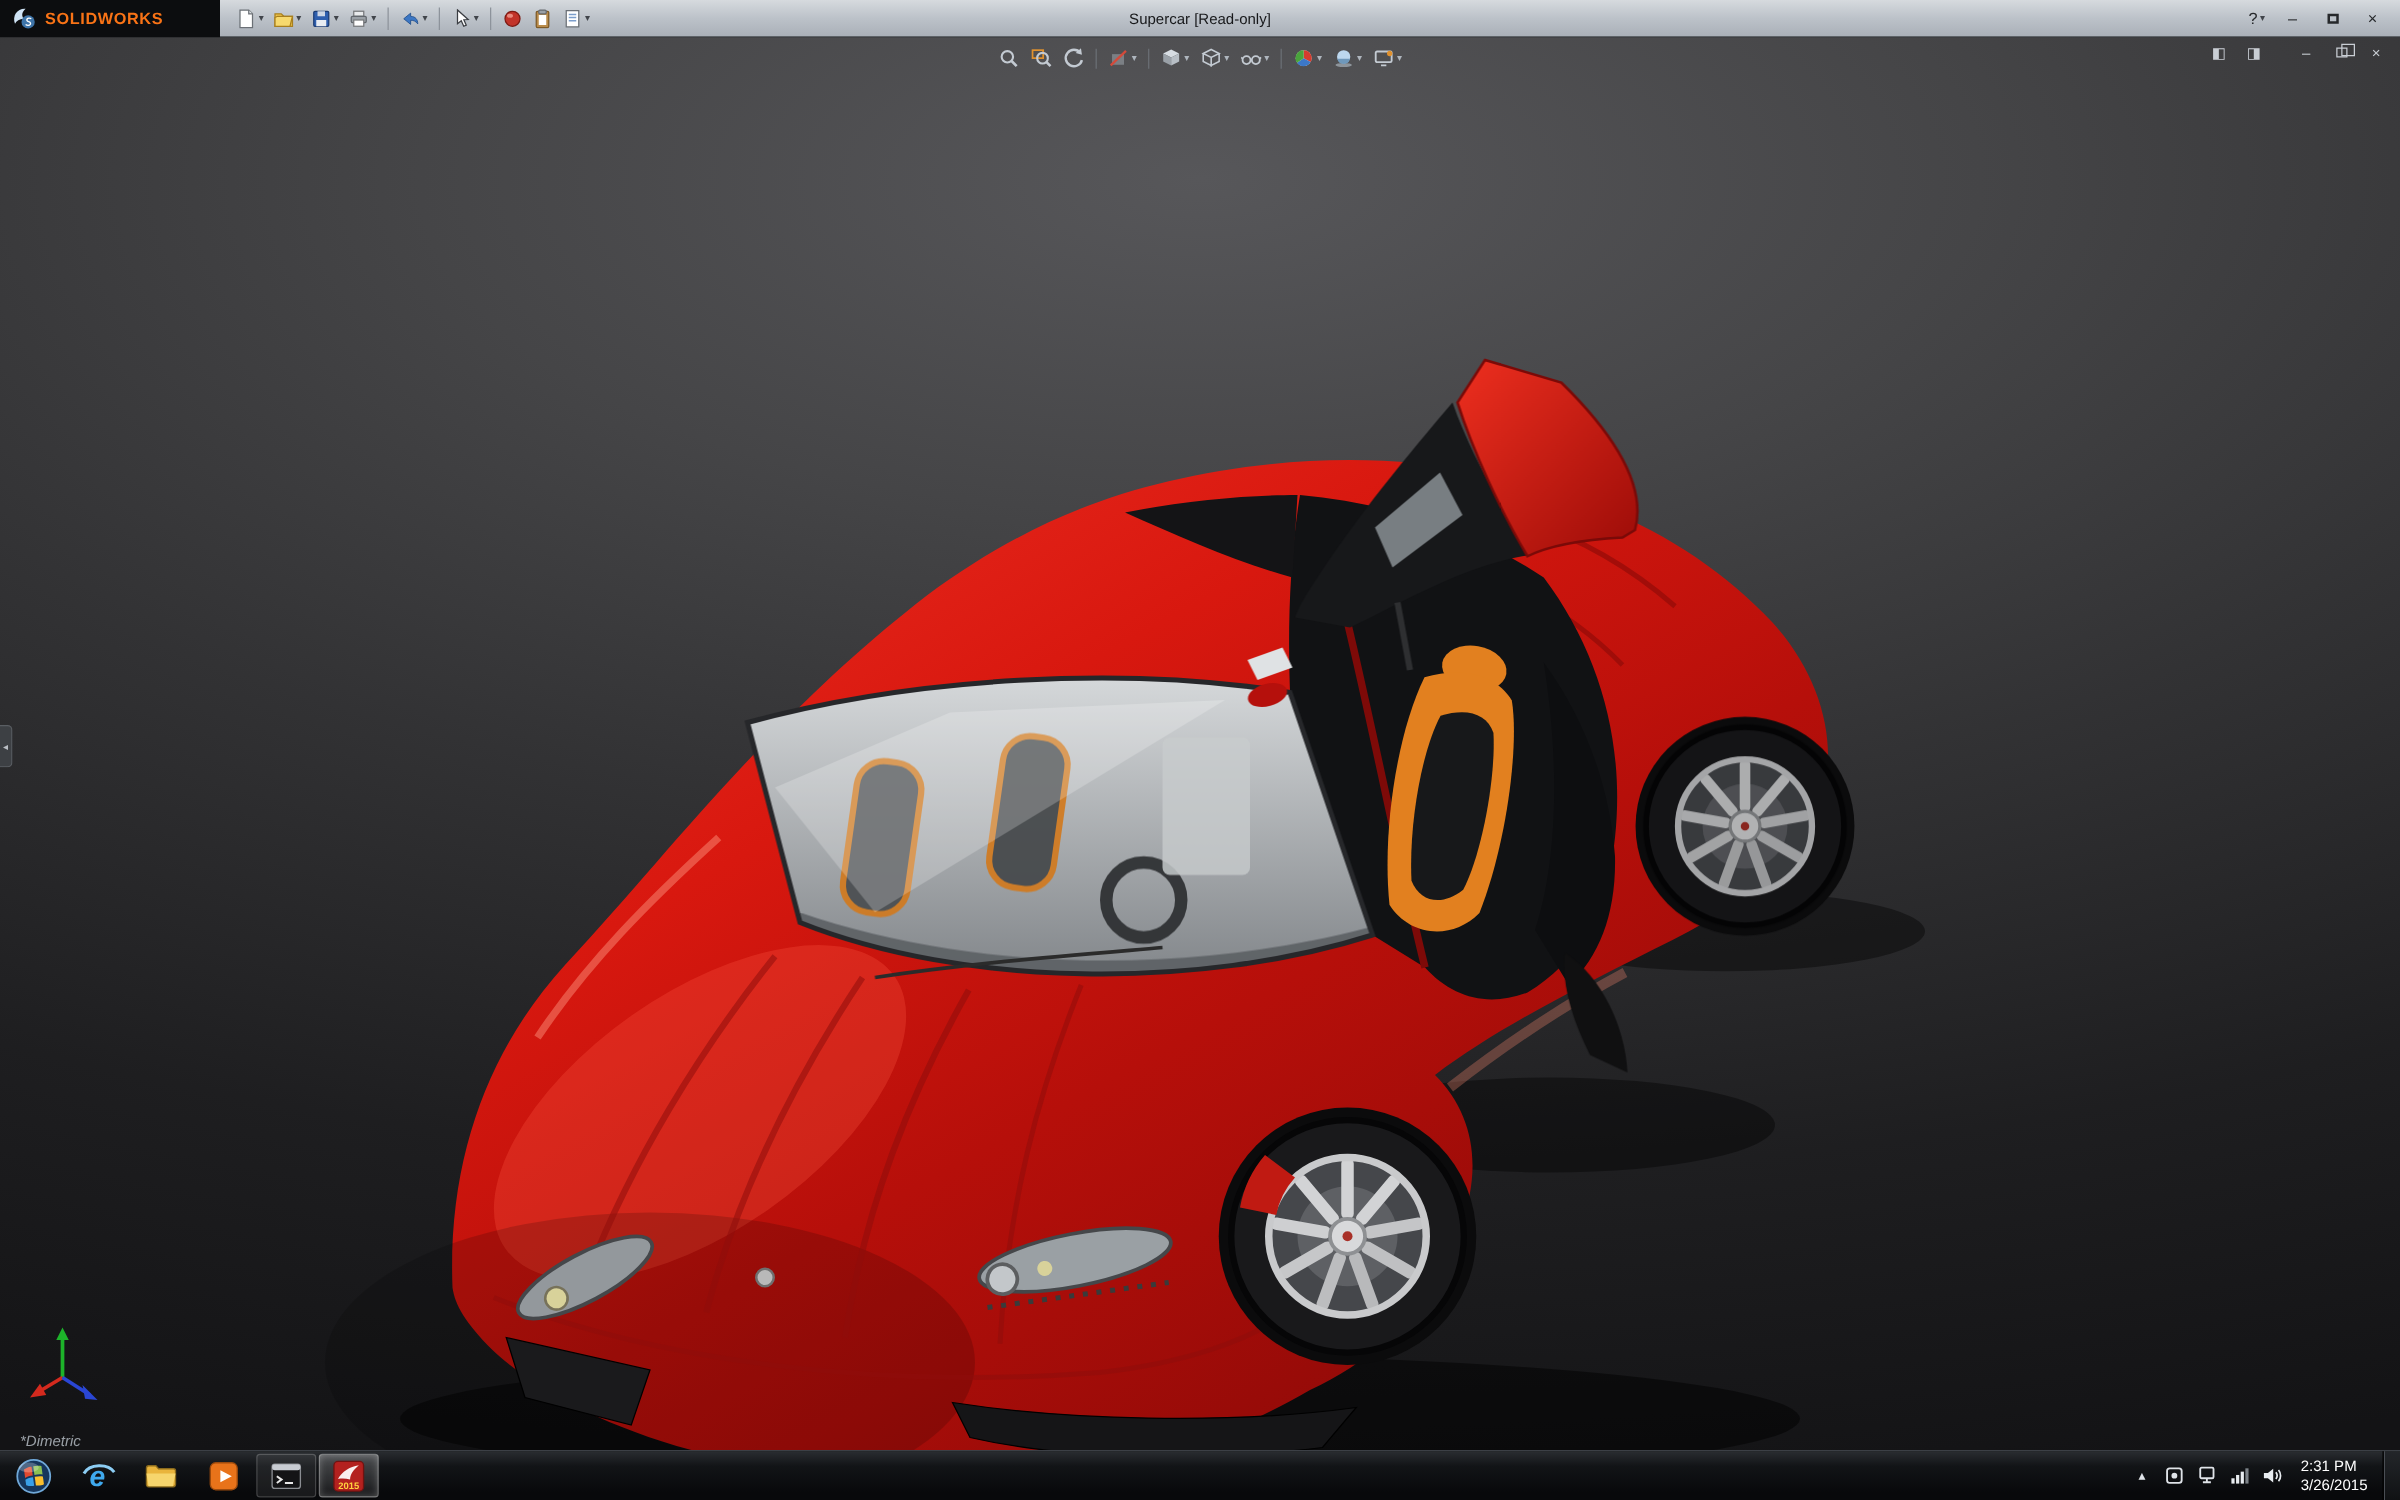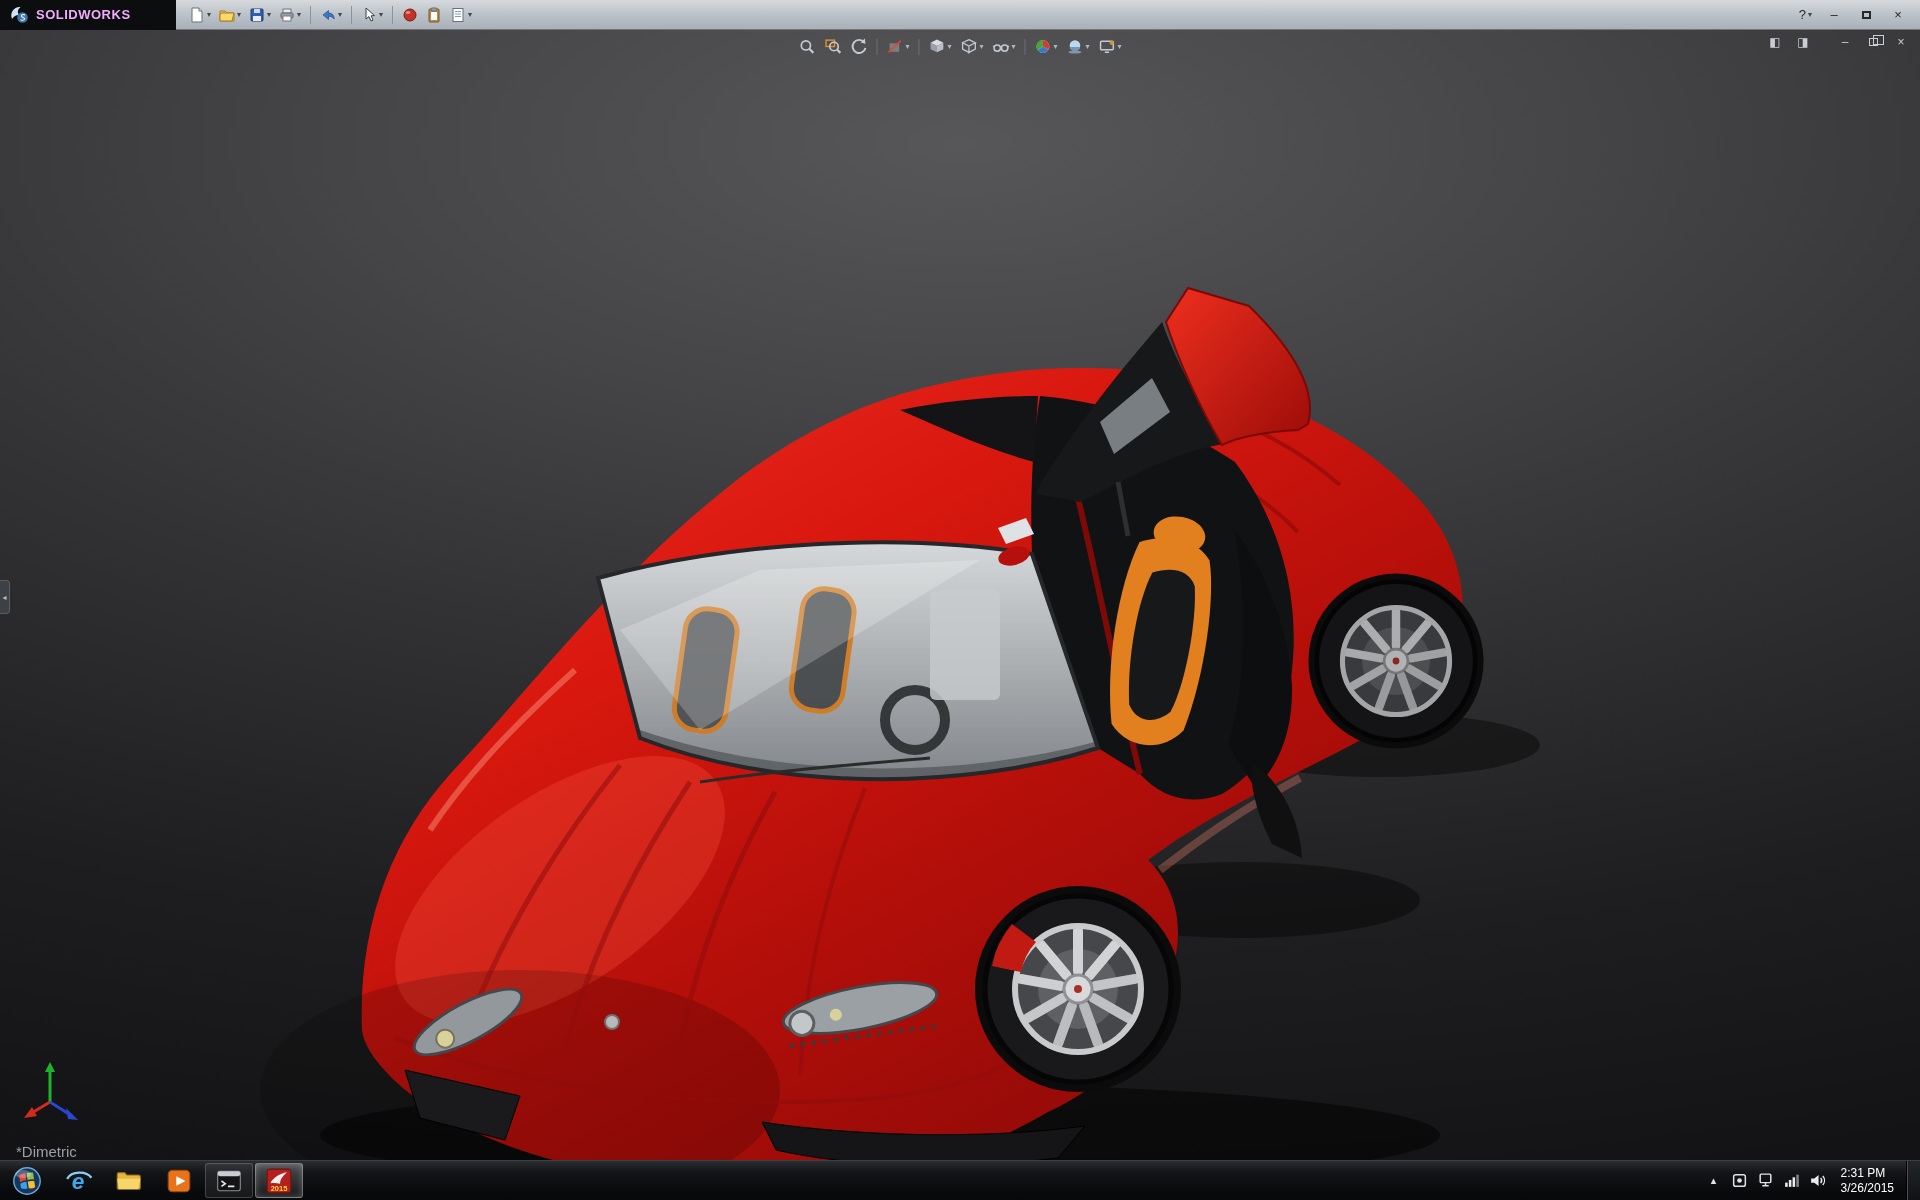--- a/index.html
+++ b/index.html
@@ -5,21 +5,21 @@
   html,body{margin:0;padding:0;width:1920px;height:1200px;overflow:hidden;
     font-family:"Liberation Sans","DejaVu Sans",sans-serif;background:#000;}
   *{box-sizing:border-box;}
 
   
   .titlebar{position:absolute;top:0;left:0;width:1920px;height:30px;
     background:linear-gradient(#d6dade,#bcc2c9 50%,#aab0b8);
     display:flex;align-items:center;border-bottom:1px solid #70757c;}
   .logo-block{height:30px;width:176px;background:#0c0d0f;display:flex;align-items:center;
     gap:6px;padding:0 10px 0 8px;flex:0 0 auto;}
-  .logo-text{color:#f0abfc;font-weight:bold;font-size:13px;letter-spacing:.5px;}
+  .logo-text{color:#f97316;font-weight:bold;font-size:13px;letter-spacing:.5px;}
   .tb-tools{display:flex;align-items:center;gap:2px;padding-left:10px;flex:0 0 auto;}
   .tb-btn{display:flex;align-items:center;gap:2px;height:24px;padding:2px 3px;border-radius:2px;}
   .dd{font-size:8px;color:#41454b;line-height:1;}
   .tb-sep{width:1px;height:18px;background:#8d939b;margin:0 4px;}
   .tb-title{position:absolute;left:0;right:0;text-align:center;font-size:12px;color:#17181a;pointer-events:none;}
   .tb-right{margin-left:auto;display:flex;align-items:center;gap:4px;padding-right:8px;z-index:2;}
   .win-btn{width:28px;height:20px;display:flex;align-items:center;justify-content:center;
     color:#26282b;font-size:13px;border-radius:2px;}
   .max-glyph{display:inline-block;width:9px;height:8px;border:2px solid #26282b;}
   .help-btn{display:flex;align-items:center;gap:2px;font-size:13px;color:#26282b;padding:0 4px;}
@@ -42,21 +42,21 @@
   .doc-btn{width:22px;height:18px;display:flex;align-items:center;justify-content:center;border-radius:2px;}
   .doc-restore{display:inline-block;position:relative;width:9px;height:8px;border:1px solid #c9ced4;}
   .doc-restore::before{content:'';position:absolute;top:-4px;left:3px;width:9px;height:8px;border:1px solid #c9ced4;}
   .doc-gap{width:8px;}
 
   
   .left-tab{position:absolute;left:0;top:550px;width:10px;height:34px;background:#3d4044;
     border:1px solid #5a5e63;border-left:none;border-radius:0 4px 4px 0;
     display:flex;align-items:center;justify-content:center;color:#b9bec4;font-size:8px;}
 
-  .view-label{position:absolute;left:16px;bottom:0px;color:#9aa0a6;font-size:15px;}
+  .view-label{position:absolute;left:16px;bottom:0px;color:#9aa0a6;font-size:12px;font-style:italic;}
 
   
   .taskbar{position:absolute;left:0;top:1160px;width:1920px;height:40px;
     background:linear-gradient(#2a2d31,#121417 30%,#08090b 85%);
     border-top:1px solid #3c4046;display:flex;align-items:stretch;}
   .start-btn{width:54px;display:flex;align-items:center;justify-content:center;}
   .task-item{width:48px;display:flex;align-items:center;justify-content:center;border-radius:3px;margin:2px 1px;}
   .task-item.open{background:rgba(255,255,255,.07);border:1px solid rgba(255,255,255,.18);}
   .task-item.active{background:linear-gradient(rgba(255,255,255,.22),rgba(255,255,255,.08));
     border:1px solid rgba(255,255,255,.35);box-shadow:inset 0 0 6px rgba(255,255,255,.25);}
@@ -143,20 +143,21 @@
     </div>
     <div class="tb-btn">
       <svg width="16" height="16" viewBox="0 0 16 16">
         <rect x="3" y="1.5" width="10" height="13" fill="#ffffff" stroke="#6b7076"></rect>
         <path d="M5 4.5 h6 M5 7 h6 M5 9.5 h6" stroke="#7c9ecb" stroke-width="1.2"></path>
       </svg>
       <span class="dd">▾</span>
     </div>
   </div>
 
+  <div class="tb-title">Supercar [Read-only]</div>
 
   <div class="tb-right">
     <div class="help-btn">
       <span>?</span>
       <span class="dd">▾</span>
     </div>
     <div class="win-btn">
       <span>–</span>
     </div>
     <div class="win-btn">

